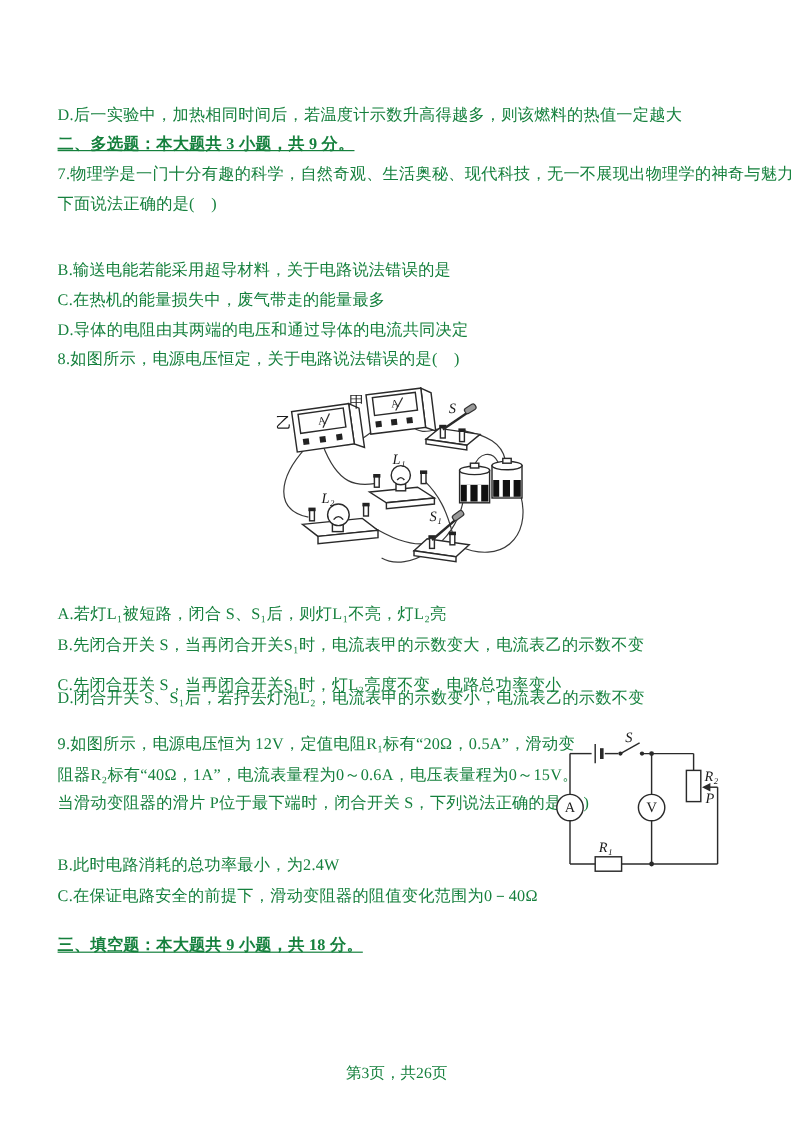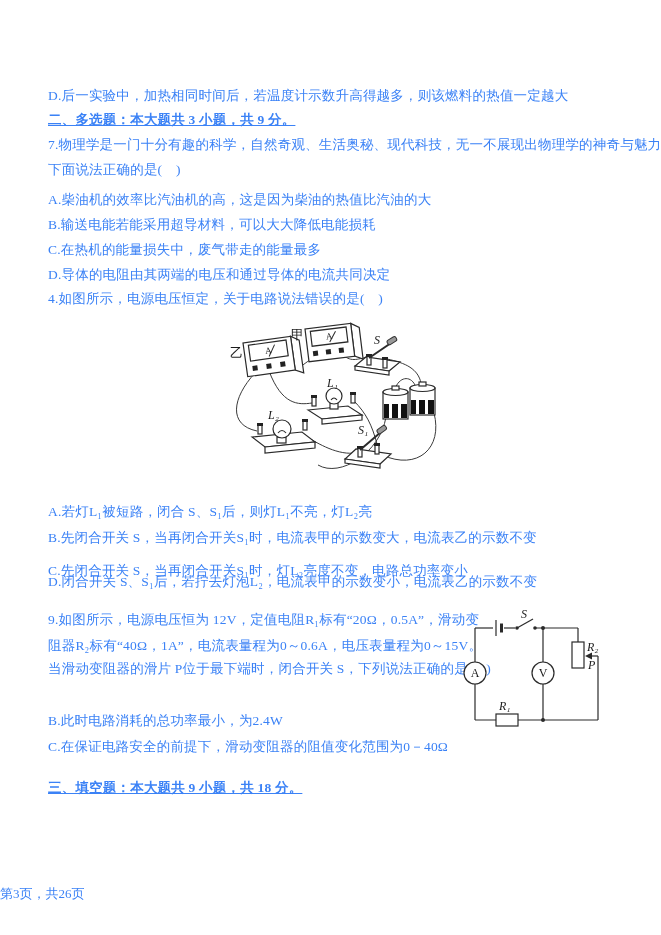--- a/index.html
+++ b/index.html
@@ -1,45 +1,44 @@
 <!DOCTYPE html>
 <html><head>
 <meta charset="utf-8">
 <style>
   html,body{margin:0;padding:0;background:#fff;}
   .page{position:relative;width:661px;height:935px;background:#ffffff;
-        font-family:"Liberation Serif","DejaVu Serif",serif;color:#3b82f6;overflow:hidden;}
+        font-family:"Liberation Serif","DejaVu Serif",serif;color:#15803d;overflow:hidden;}
   .line{position:absolute;left:48px;font-size:13.5px;white-space:pre;letter-spacing:.2px;}
   .bold{font-weight:700;text-decoration:underline;}
-  .footer{position:absolute;left:0;width:100%;text-align:left;font-size:13px;}
+  .footer{position:absolute;left:0;width:100%;text-align:center;font-size:13px;}
   .fig{position:absolute;}
   svg text{font-family:"Liberation Serif","DejaVu Serif",serif;fill:#1b1b1b;}
   .cnlbl{font-size:13px;}
   .mathlbl{font-style:italic;font-size:12px;}
   .dial{font-size:9px;}
   .wire{fill:none;stroke:#3a3a3a;stroke-width:1;}
   .ln{stroke:#2a2a2a;stroke-width:1.2;fill:none;}
   .box{fill:#ffffff;stroke:#2a2a2a;stroke-width:1.2;}
 </style>
 </head>
 <body>
 
 <div class="page">
 
   <div class="line" style="top:87px">D.后一实验中，加热相同时间后，若温度计示数升高得越多，则该燃料的热值一定越大</div>
   <div class="line bold" style="top:111px">二、多选题：本大题共 3 小题，共 9 分。</div>
 
   <div class="line" style="top:136px">7.物理学是一门十分有趣的科学，自然奇观、生活奥秘、现代科技，无一不展现出物理学的神奇与魅力，</div>
   <div class="line" style="top:161px">下面说法正确的是(　)</div>
-  <div class="line" style="top:191px">A.柴油机的效率比汽油机的高，这是因为柴油的热值比汽油的大</div>
-  <div class="line" style="top:216px">B.输送电能若能采用超导材料，可以大大降低电能损耗</div>
+  <div class="line" style="top:216px">B.输送电能若能采用超导材料，关于电路说法错误的是</div>
   <div class="line" style="top:241px">C.在热机的能量损失中，废气带走的能量最多</div>
   <div class="line" style="top:266px">D.导体的电阻由其两端的电压和通过导体的电流共同决定</div>
 
-  <div class="line" style="top:290px">4.如图所示，电源电压恒定，关于电路说法错误的是(　)</div>
+  <div class="line" style="top:290px">8.如图所示，电源电压恒定，关于电路说法错误的是(　)</div>
 
   <svg class="fig" style="left:210px;top:313px" width="240" height="178" viewBox="0 0 240 178">
 
     <path class="wire" d="M45,60 C22,85 18,112 47,118"></path>
     <path class="wire" d="M59,58 C72,92 88,92 102,90"></path>
     <path class="wire" d="M73,56 C83,62 95,50 105,43"></path>
     <path class="wire" d="M131,40 C140,50 148,46 157,44"></path>
     <path class="wire" d="M177,46 C196,50 208,56 211,70"></path>
     <path class="wire" d="M185,76 C189,64 200,62 205,72"></path>
     <path class="wire" d="M224,100 C233,135 208,158 172,142"></path>

